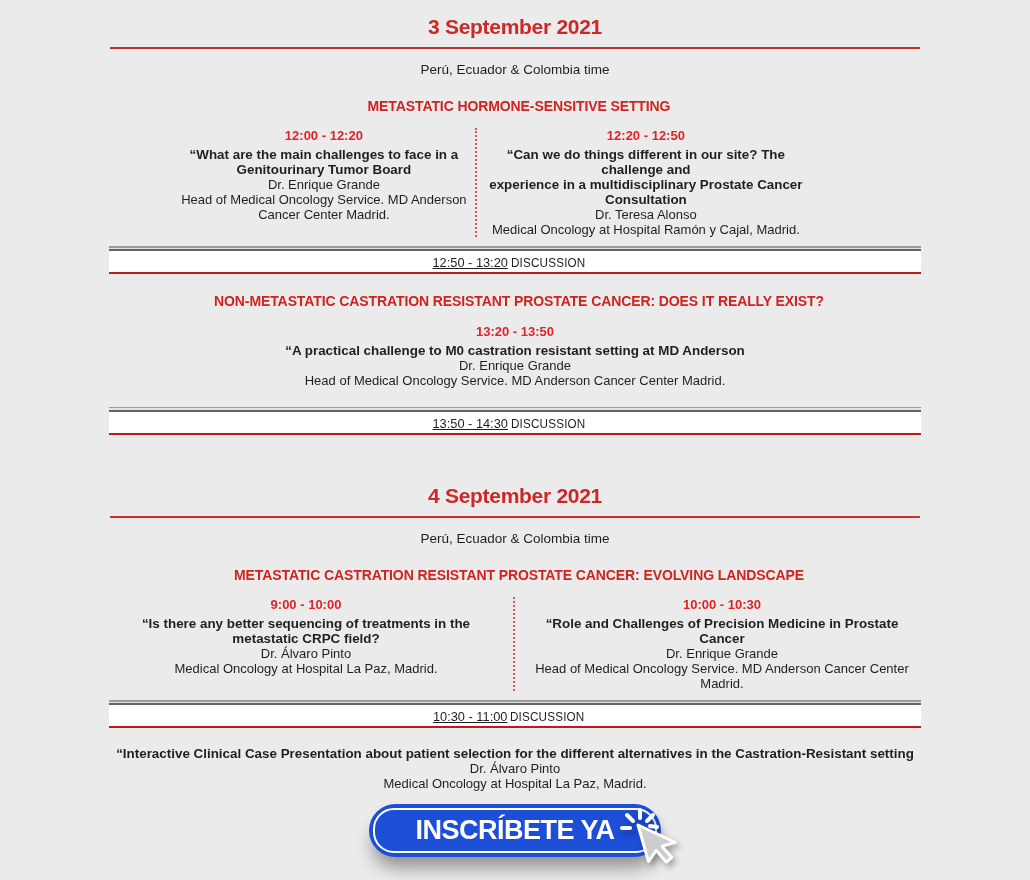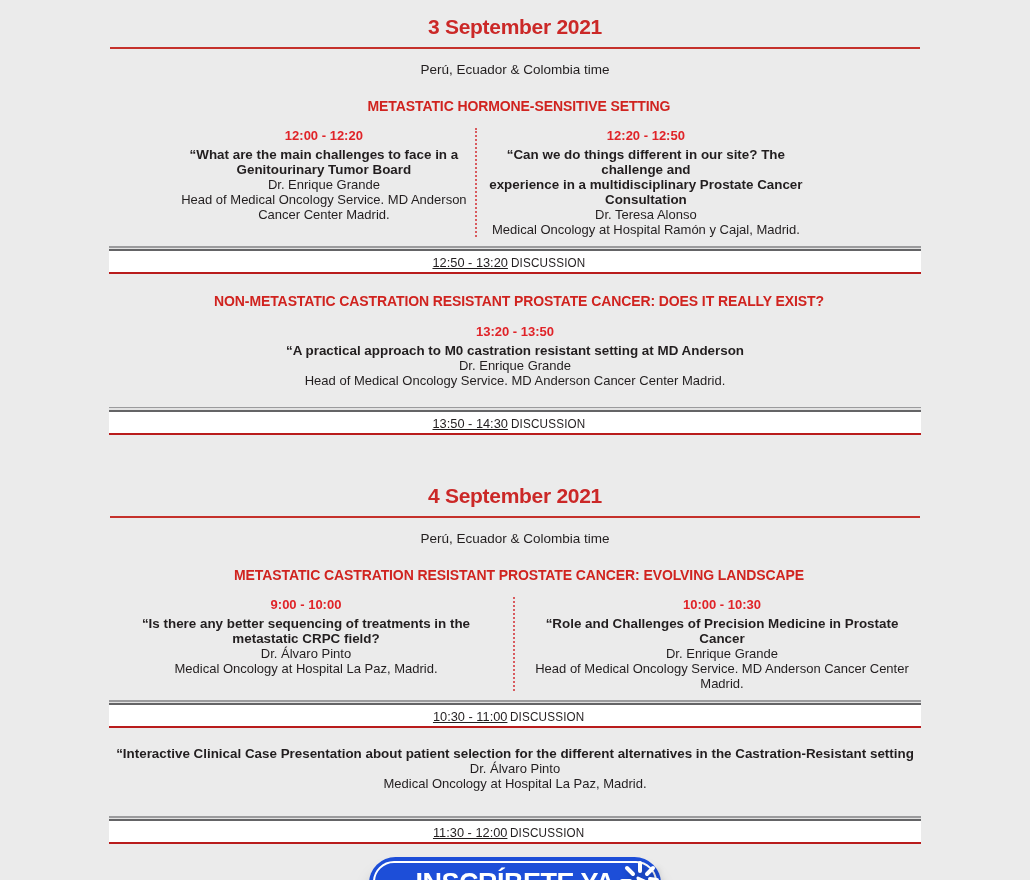--- a/index.html
+++ b/index.html
@@ -107,21 +107,21 @@
 
     <div class="disc">
       <div class="disc-rule"></div>
       <div class="disc-bar"><span class="disc-time">12:50 - 13:20</span><span class="disc-word">DISCUSSION</span></div>
     </div>
 
     <h2 class="sec-heading sec2">NON-METASTATIC CASTRATION RESISTANT PROSTATE CANCER: DOES IT REALLY EXIST?</h2>
 
     <div class="single">
       <div class="s-time">13:20 - 13:50</div>
-      <div class="s-title">“A practical approach to M0 castration resistant setting at MD Anderson</div>
+      <div class="s-title">“A practical challenge to M0 castration resistant setting at MD Anderson</div>
       <div class="s-speaker">Dr. Enrique Grande</div>
       <div class="s-affil">Head of Medical Oncology Service. MD Anderson Cancer Center Madrid.</div>
     </div>
 
     <div class="disc gap-lg">
       <div class="disc-rule"></div>
       <div class="disc-bar"><span class="disc-time">13:50 - 14:30</span><span class="disc-word">DISCUSSION</span></div>
     </div>
   </section>
 
@@ -151,24 +151,20 @@
       <div class="disc-rule"></div>
       <div class="disc-bar"><span class="disc-time">10:30 - 11:00</span><span class="disc-word">DISCUSSION</span></div>
     </div>
 
     <div class="single" style="margin-top:18px">
       <div class="s-title">“Interactive Clinical Case Presentation about patient selection for the different alternatives in the Castration-Resistant setting</div>
       <div class="s-speaker">Dr. Álvaro Pinto</div>
       <div class="s-affil">Medical Oncology at Hospital La Paz, Madrid.</div>
     </div>
 
-    <div class="disc gap-lg" style="margin-top:25px">
-      <div class="disc-rule"></div>
-      <div class="disc-bar"><span class="disc-time">11:30 - 12:00</span><span class="disc-word">DISCUSSION</span></div>
-    </div>
   </section>
 
   <div class="cta-wrap">
     <button class="cta">
       <span class="cta-ring"></span>
       <span class="cta-label">INSCRÍBETE YA</span>
       <svg class="cursor-svg" viewBox="0 0 66 70" aria-hidden="true">
         <g stroke="#ffffff" stroke-width="4" stroke-linecap="round">
           <line x1="5" y1="19" x2="13" y2="19"></line>
           <line x1="10" y1="6" x2="16" y2="12"></line>

